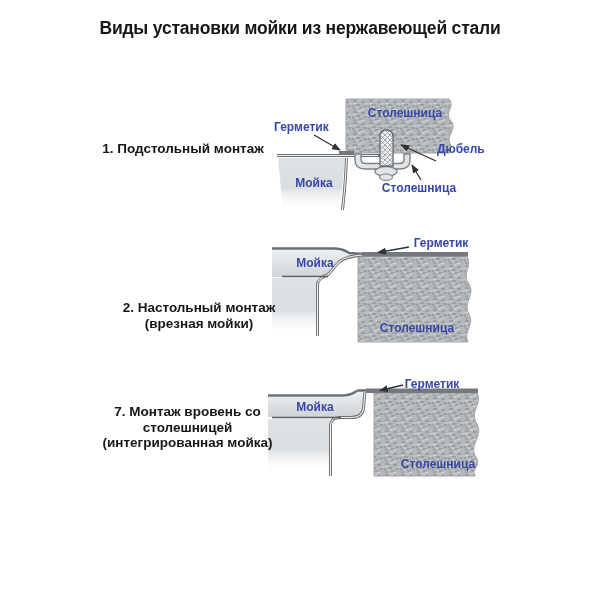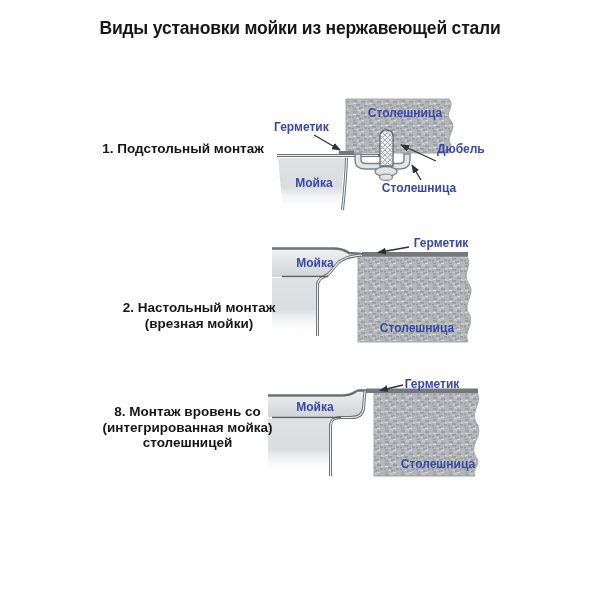--- a/index.html
+++ b/index.html
@@ -121,23 +121,23 @@
   <div class="txt title">Виды установки мойки из нержавеющей стали</div>
 
   <div class="txt heading" style="left:93px;top:141px;width:180px;">1. Подстольный монтаж</div>
 
   <div class="txt heading" style="left:109px;top:268px;width:180px;margin-top:32px;">
     <div>2. Настольный монтаж</div>
     <div>(врезная мойки)</div>
   </div>
 
   <div class="txt heading" style="left:94px;top:404px;width:187px;">
-    <div>8. Монтаж вровень со</div>
+    <div>7. Монтаж вровень со</div>
+    <div>столешницей</div>
     <div>(интегрированная мойка)</div>
-    <div>столешницей</div>
   </div>
 
   <div class="txt blbl" style="left:355px;top:106px;width:100px;">Столешница</div>
   <div class="txt blbl left-align" style="left:274px;top:120px;">Герметик</div>
   <div class="txt blbl" style="left:274px;top:176px;width:80px;">Мойка</div>
   <div class="txt blbl left-align" style="left:437px;top:142px;">Дюбель</div>
   <div class="txt blbl" style="left:379px;top:181px;width:80px;">Столешница</div>
 
   <div class="txt blbl" style="left:401px;top:236px;width:80px;">Герметик</div>
   <div class="txt blbl" style="left:280px;top:256px;width:70px;">Мойка</div>

